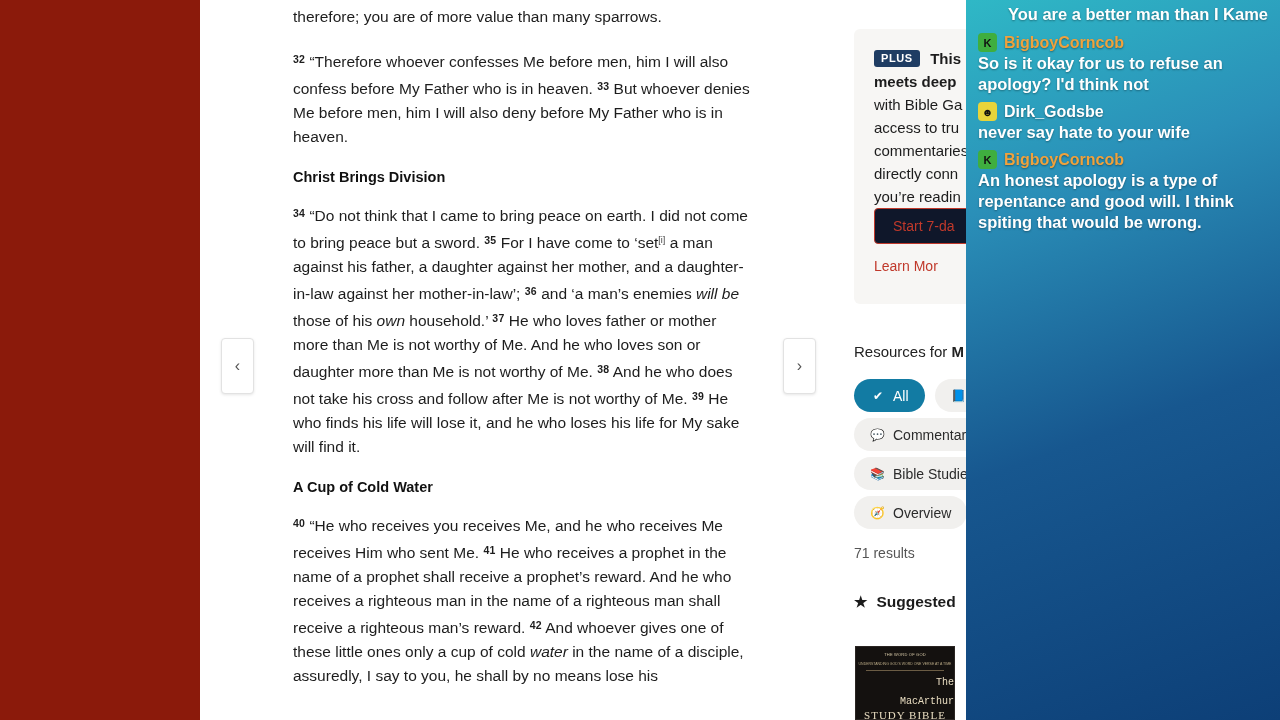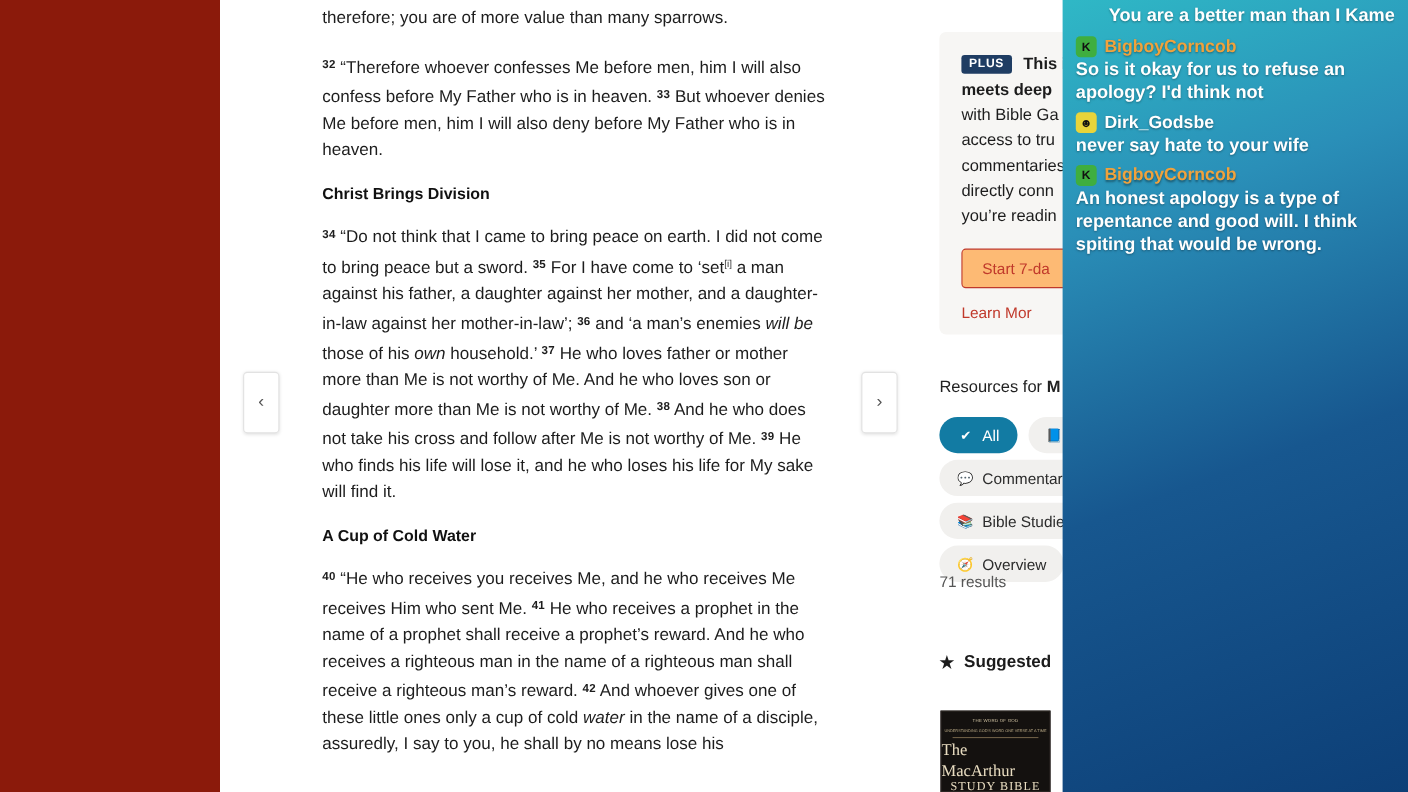--- a/index.html
+++ b/index.html
@@ -154,25 +154,24 @@
   .plus-text b { font-weight: bold; }
 
   .plus-body {
     margin: 0;
     font-size: 15px;
     line-height: 23px;
     color: #1c1c1c;
   }
 
   .trial-button {
-    margin-top: 18px;
     display: inline-block;
     border: 1px solid #c0392b;
     color: #c0392b;
-    background: #fdba74;
+    background: #0f172a;
     border-radius: 4px;
     padding: 9px 18px;
     font-size: 14px;
     cursor: pointer;
   }
 
   .learn-more {
     display: block;
     margin-top: 14px;
     color: #c0392b;
@@ -249,21 +248,21 @@
     position: absolute;
     left: 34px;
     top: 496px;
     display: flex;
     gap: 10px;
   }
 
   .results-count {
     position: absolute;
     left: 34px;
-    top: 521px;
+    top: 545px;
     font-size: 14px;
     color: #555555;
   }
 
   .suggested {
     position: absolute;
     left: 34px;
     top: 593px;
     display: flex;
     align-items: center;
@@ -304,23 +303,23 @@
 
   .book-cover .bc-rule {
     width: 78px;
     height: 1px;
     background: #6b5c44;
     margin: 4px auto 0 auto;
   }
 
   .book-cover .bc-title {
     color: #e8dcc0;
-    font-family: Liberation Serif, serif;
-    font-size: 15px;
-    text-align: left;
+    font-family: Liberation Mono, monospace;
+    font-size: 10px;
+    text-align: right;
     margin-top: 4px;
     line-height: 15px;
   }
 
   .book-cover .bc-title2 {
     color: #e8dcc0;
     font-family: "Liberation Serif", serif;
     font-size: 11px;
     text-align: center;
     letter-spacing: 1px;

